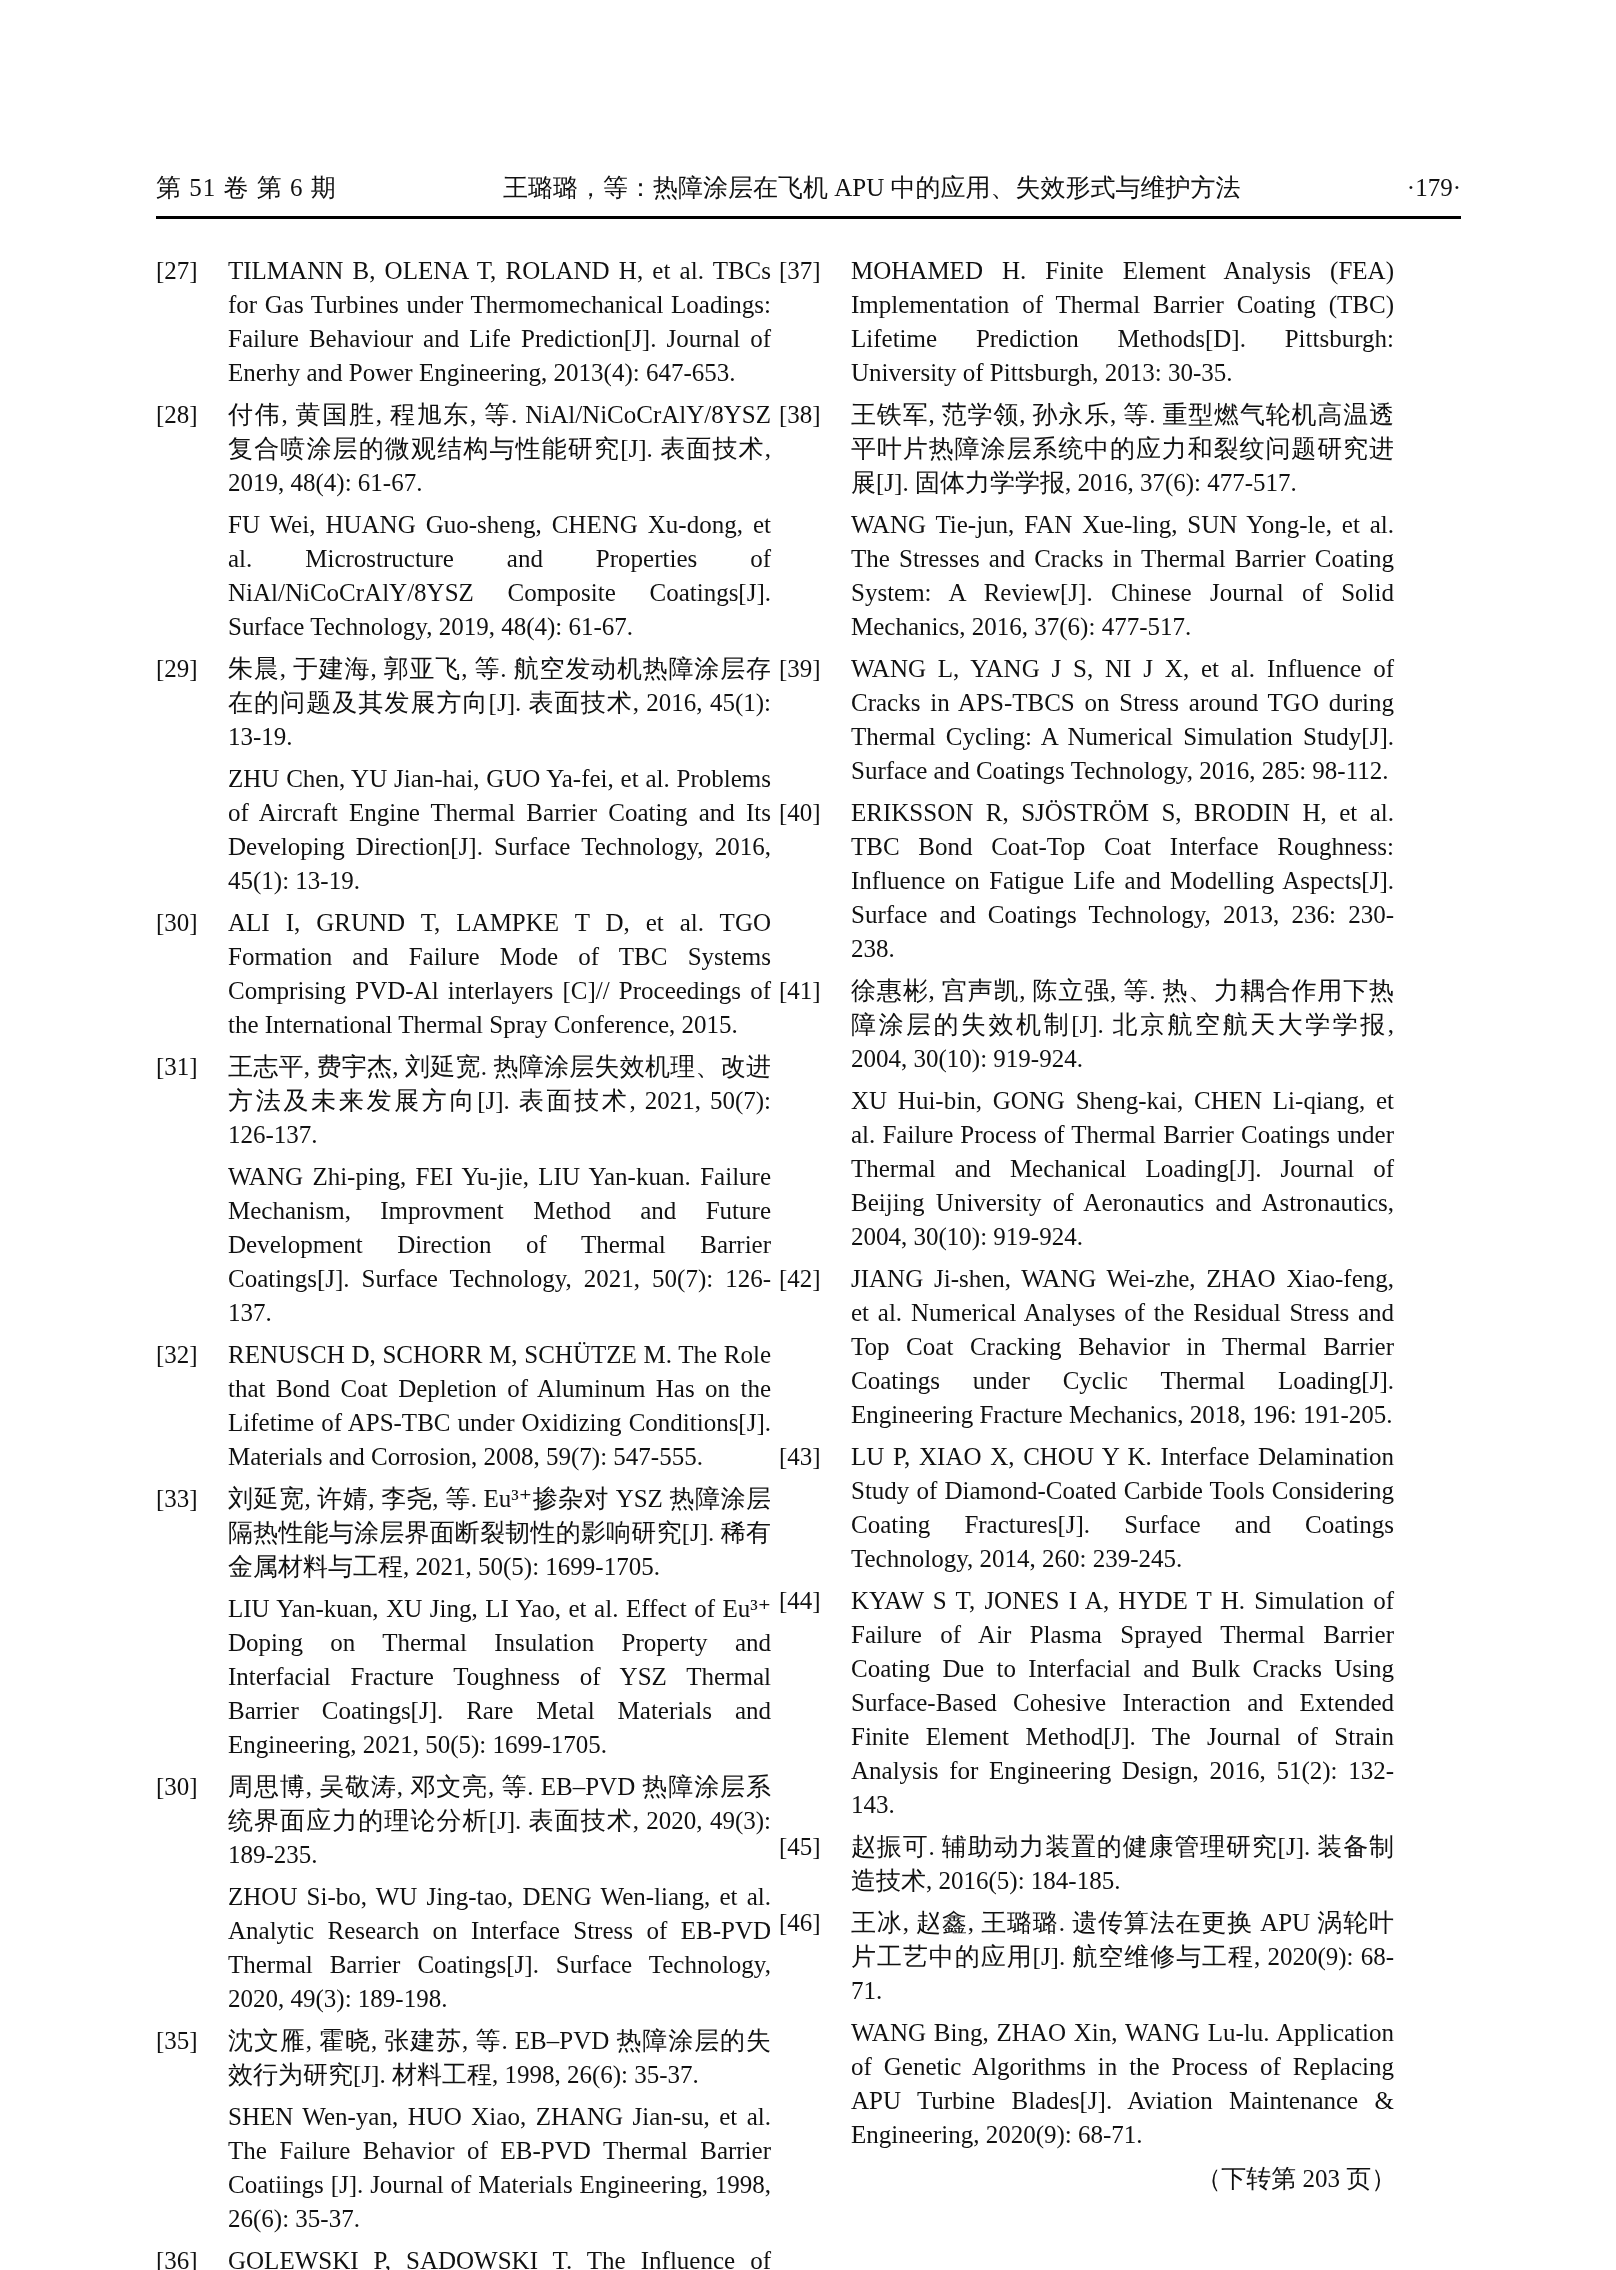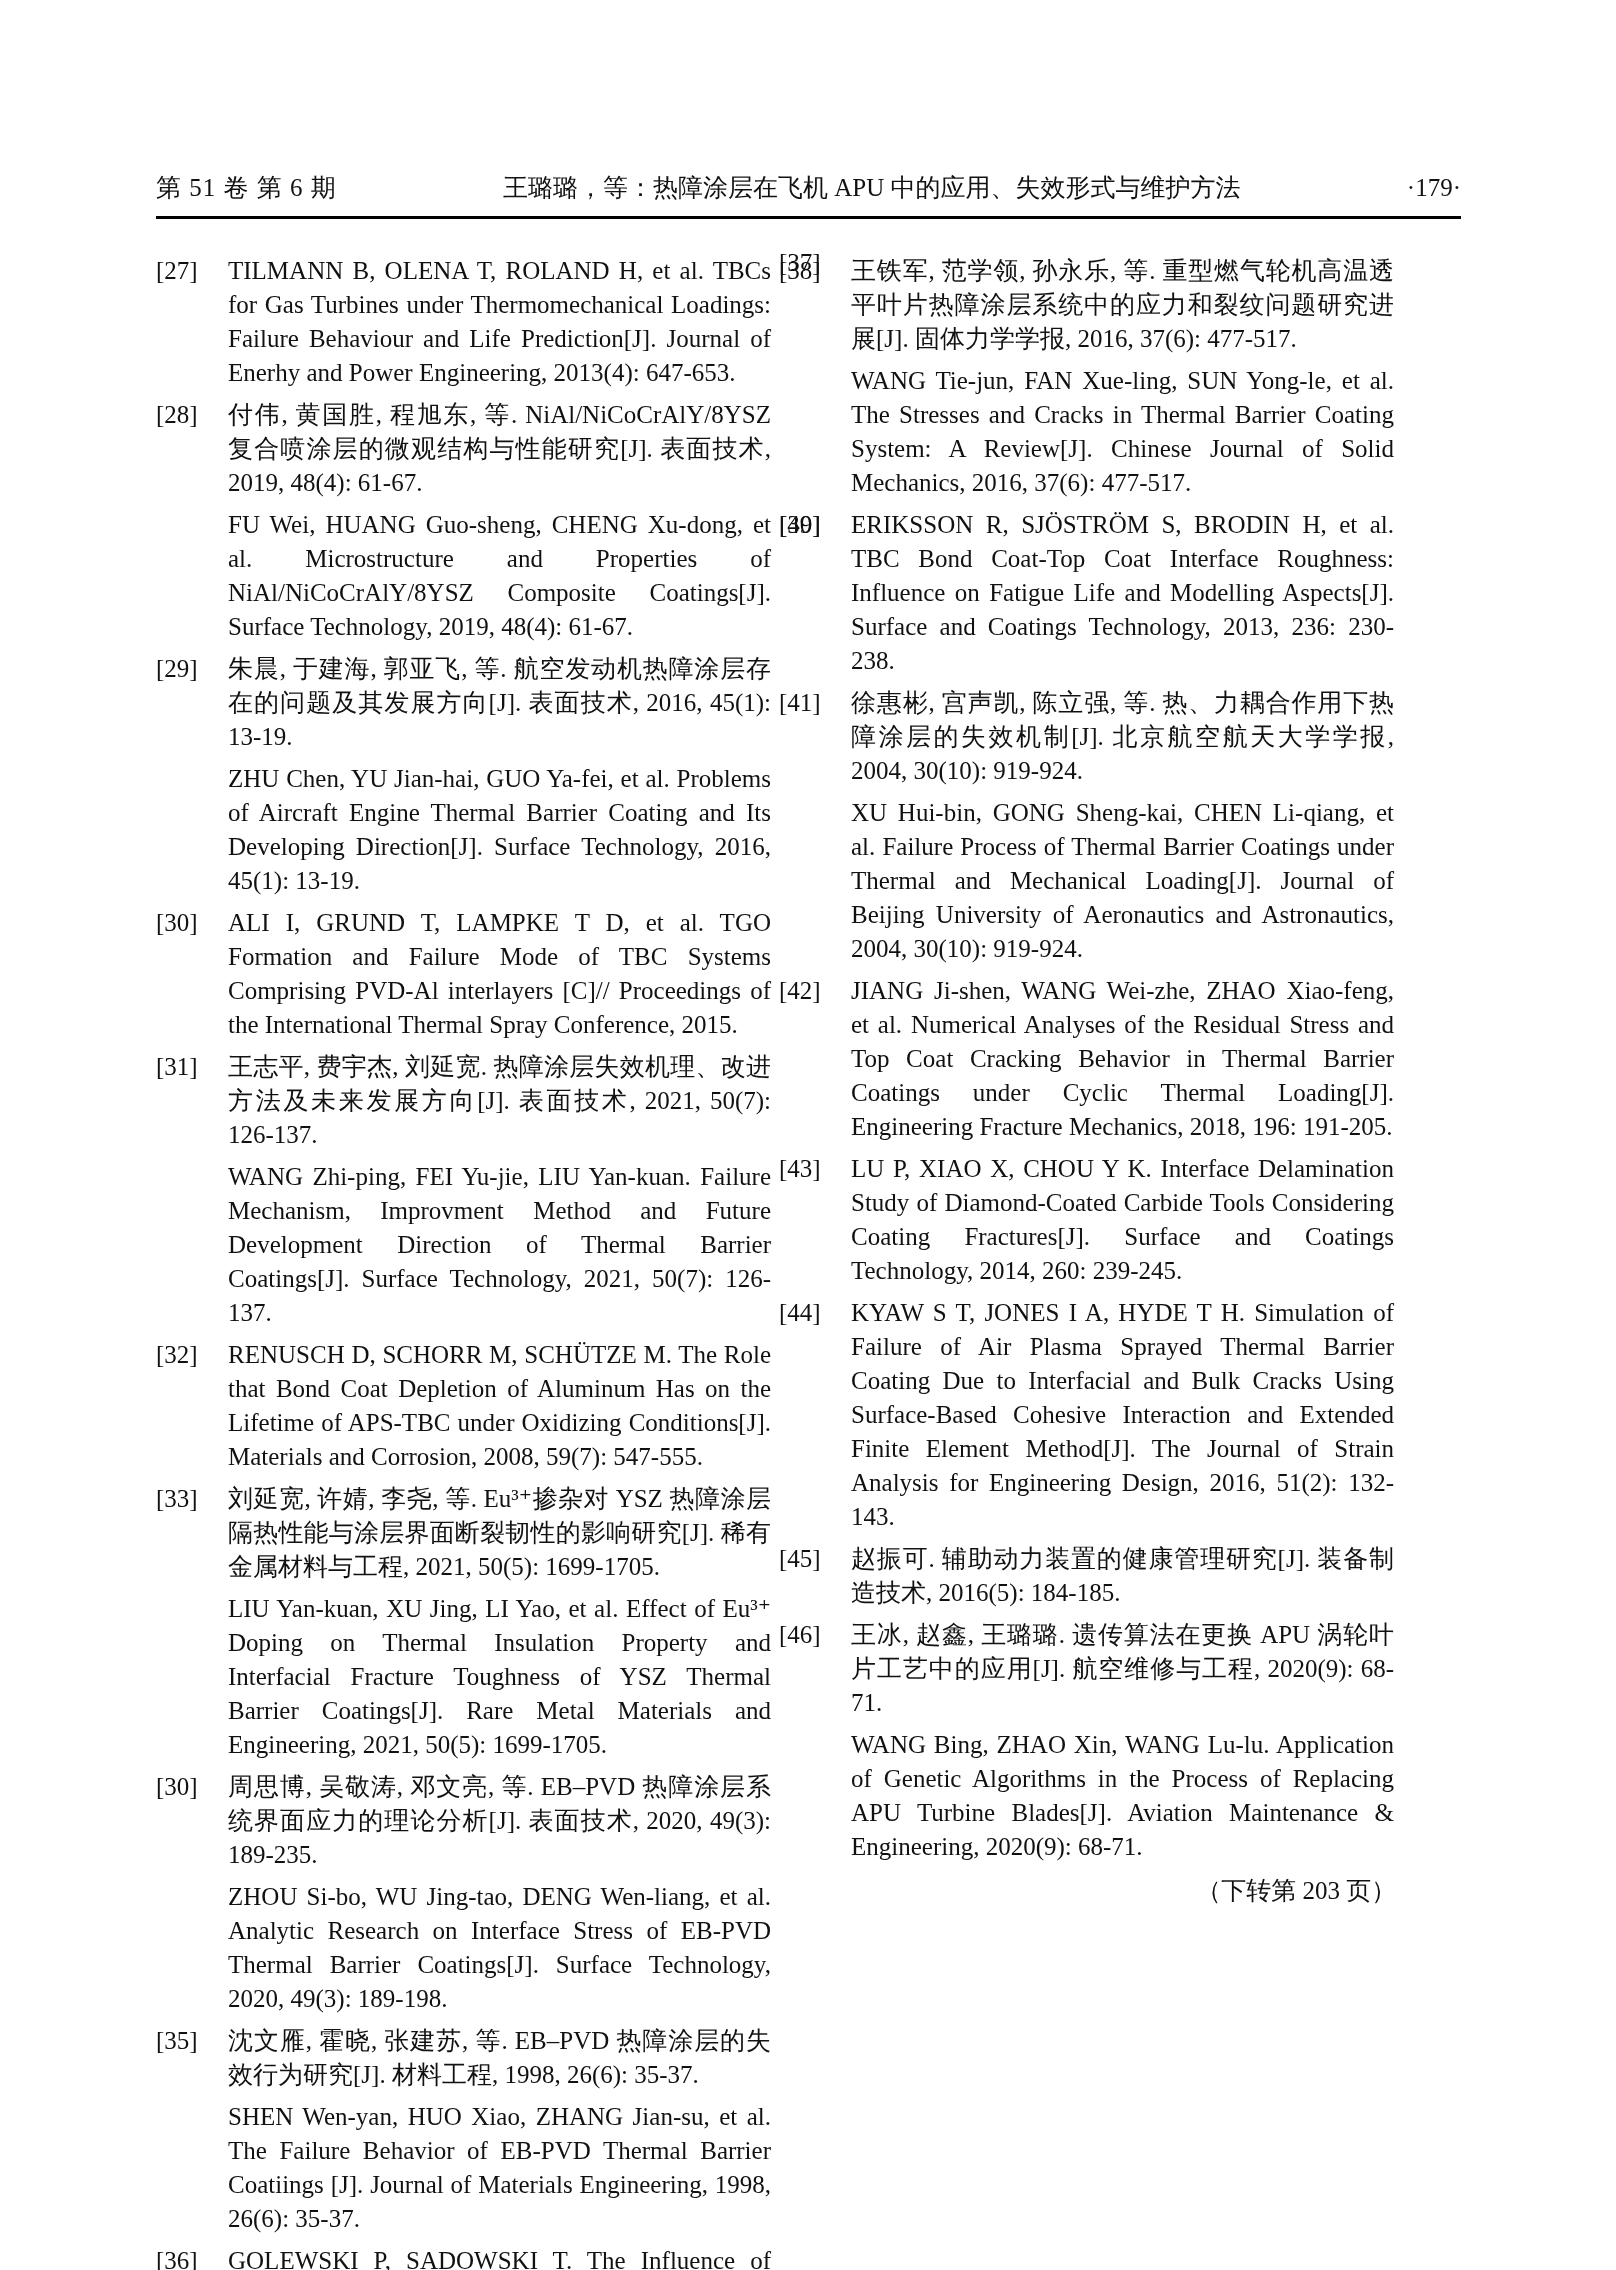--- a/index.html
+++ b/index.html
@@ -120,28 +120,30 @@
         <div class="ref">
           <span class="ref-num">[36]</span>
           <p class="ref-par">GOLEWSKI P, SADOWSKI T. The Influence of TBC Aging on Crack Propagation Due to Foreign Object Impact [J]. Materials (Basel, Switzerland), 2019, 12(9): 1488.</p>
         </div>
       </div>
 
     <div class="ref-col">
 
     <div class="ref">
           <span class="ref-num">[37]</span>
+          <p class="ref-par">MOHAMED H. Finite Element Analysis (FEA) Implementation of Thermal Barrier Coating (TBC) Lifetime Prediction Methods[D]. Pittsburgh: University of Pittsburgh, 2013: 30-35.</p>
         </div>
         <div class="ref">
           <span class="ref-num">[38]</span>
           <p class="ref-par">王铁军, 范学领, 孙永乐, 等. 重型燃气轮机高温透平叶片热障涂层系统中的应力和裂纹问题研究进展[J]. 固体力学学报, 2016, 37(6): 477-517.</p>
           <p class="ref-par">WANG Tie-jun, FAN Xue-ling, SUN Yong-le, et al. The Stresses and Cracks in Thermal Barrier Coating System: A Review[J]. Chinese Journal of Solid Mechanics, 2016, 37(6): 477-517.</p>
         </div>
         <div class="ref">
           <span class="ref-num">[39]</span>
+          <p class="ref-par">WANG L, YANG J S, NI J X, et al. Influence of Cracks in APS-TBCS on Stress around TGO during Thermal Cycling: A Numerical Simulation Study[J]. Surface and Coatings Technology, 2016, 285: 98-112.</p>
         </div>
         <div class="ref">
           <span class="ref-num">[40]</span>
           <p class="ref-par">ERIKSSON R, SJÖSTRÖM S, BRODIN H, et al. TBC Bond Coat-Top Coat Interface Roughness: Influence on Fatigue Life and Modelling Aspects[J]. Surface and Coatings Technology, 2013, 236: 230-238.</p>
         </div>
         <div class="ref">
           <span class="ref-num">[41]</span>
           <p class="ref-par">徐惠彬, 宫声凯, 陈立强, 等. 热、力耦合作用下热障涂层的失效机制[J]. 北京航空航天大学学报, 2004, 30(10): 919-924.</p>
           <p class="ref-par">XU Hui-bin, GONG Sheng-kai, CHEN Li-qiang, et al. Failure Process of Thermal Barrier Coatings under Thermal and Mechanical Loading[J]. Journal of Beijing University of Aeronautics and Astronautics, 2004, 30(10): 919-924.</p>
         </div>

